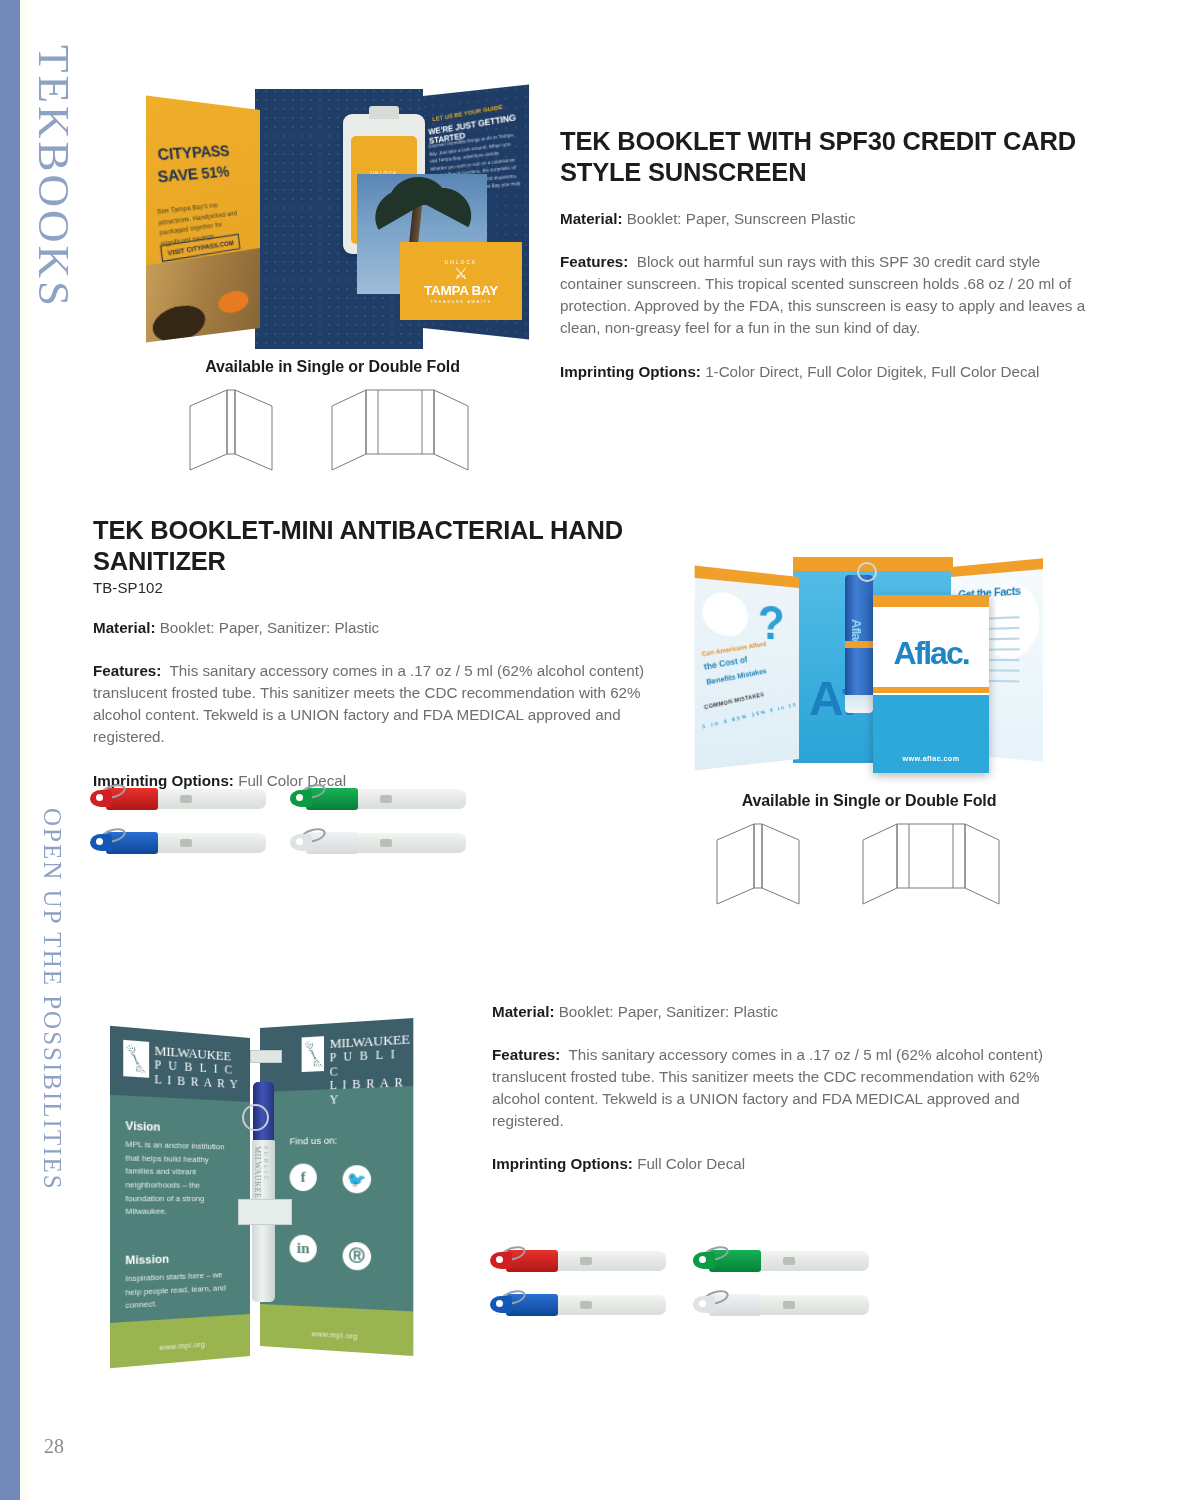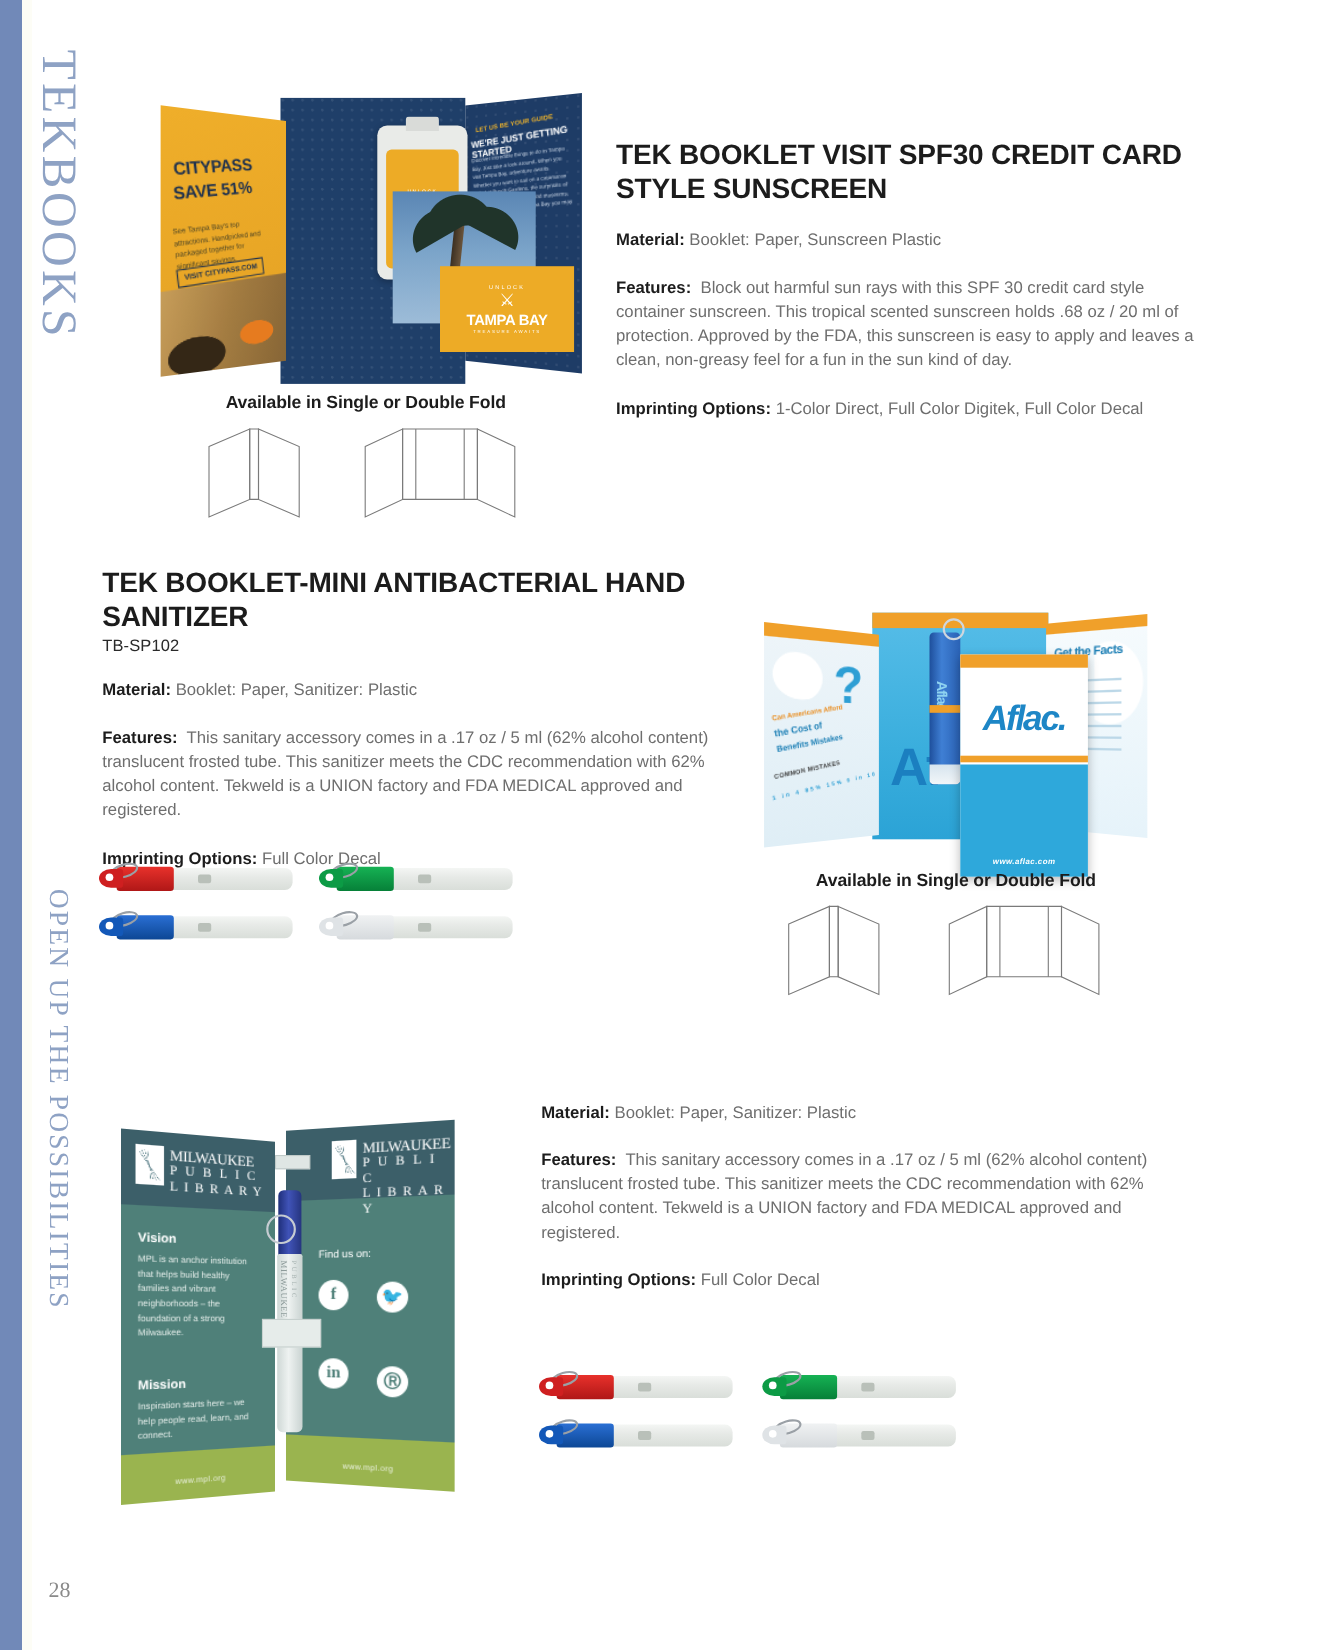--- a/index.html
+++ b/index.html
@@ -181,22 +181,22 @@
     border-radius:4px;
   }
   .af-tube .ring { position:absolute; left:12px; top:-13px; width:20px; height:20px;
     border:2.5px solid #cfd6dd; border-radius:50%; background:transparent; }
   .af-tube .lbl { position:absolute; left:4px; top:44px; font-size:13px; font-weight:700;
     color:#8fd3f0; writing-mode:vertical-rl; letter-spacing:-1px; }
   .af-tube .band { position:absolute; left:0; right:0; top:66px; height:7px; background:#f0a02a; }
   .af-tube .base { position:absolute; left:0; right:0; bottom:0; height:18px;
     background:linear-gradient(180deg,#d6e4ee,#f2f6f9); border-radius:0 0 4px 4px; }
   .af-box {
-    position:absolute; left:180px; top:42px; width:116px; height:202px;
-    background:#fff; box-shadow:0 3px 9px rgba(0,0,0,.28);font-style:italic;
+    position:absolute; left:180px; top:42px; width:116px; height:178px;
+    background:#fff; box-shadow:0 3px 9px rgba(0,0,0,.28);
   }
   .af-box .top { position:absolute; left:0; top:0; right:0; height:12px; background:#f0a02a; }
   .af-box .logo { position:absolute; left:0; right:0; top:40px; text-align:center;
     font-size:32px; font-weight:700; color:#1d86c6; letter-spacing:-2px; }
   .af-box .stripe { position:absolute; left:0; right:0; top:92px; height:6px; background:#f0a02a; }
   .af-box .fill { position:absolute; left:0; right:0; top:100px; bottom:0; background:#2ea8db; }
   .af-box .url { position:absolute; left:0; right:0; bottom:10px; text-align:center;
     font-size:7.2px; font-weight:700; color:#fff; letter-spacing:.4px; }
   .af-right {
     position:absolute; left:258px; top:14px; width:92px; height:186px;
@@ -365,21 +365,21 @@
           <path d="M108,6 L142,22 L142,86 L108,70 Z"></path>
           <path d="M40,6 L108,6 L108,70 L40,70 Z"></path>
           <line x1="52" y1="6" x2="52" y2="70"></line>
           <line x1="96" y1="6" x2="96" y2="70"></line>
         </g>
       </svg>
     </div>
   </div>
 
   <div class="block" style="left:560px; top:126px; width:540px;">
-    <h2 class="prod-title">TEK BOOKLET VISIT SPF30 CREDIT CARD STYLE SUNSCREEN</h2>
+    <h2 class="prod-title">TEK BOOKLET WITH SPF30 CREDIT CARD STYLE SUNSCREEN</h2>
     <p class="spec">
       <b>Material:</b>
       <span>Booklet: Paper, Sunscreen Plastic</span>
     </p>
     <p class="spec feat">
       <b>Features:</b>&nbsp;
       <span>Block out harmful sun rays with this SPF 30 credit card style container sunscreen. This tropical scented sunscreen holds .68 oz / 20 ml of protection. Approved by the FDA, this sunscreen is easy to apply and leaves a clean, non-greasy feel for a fun in the sun kind of day.</span>
     </p>
     <p class="spec">
       <b>Imprinting Options:</b>

